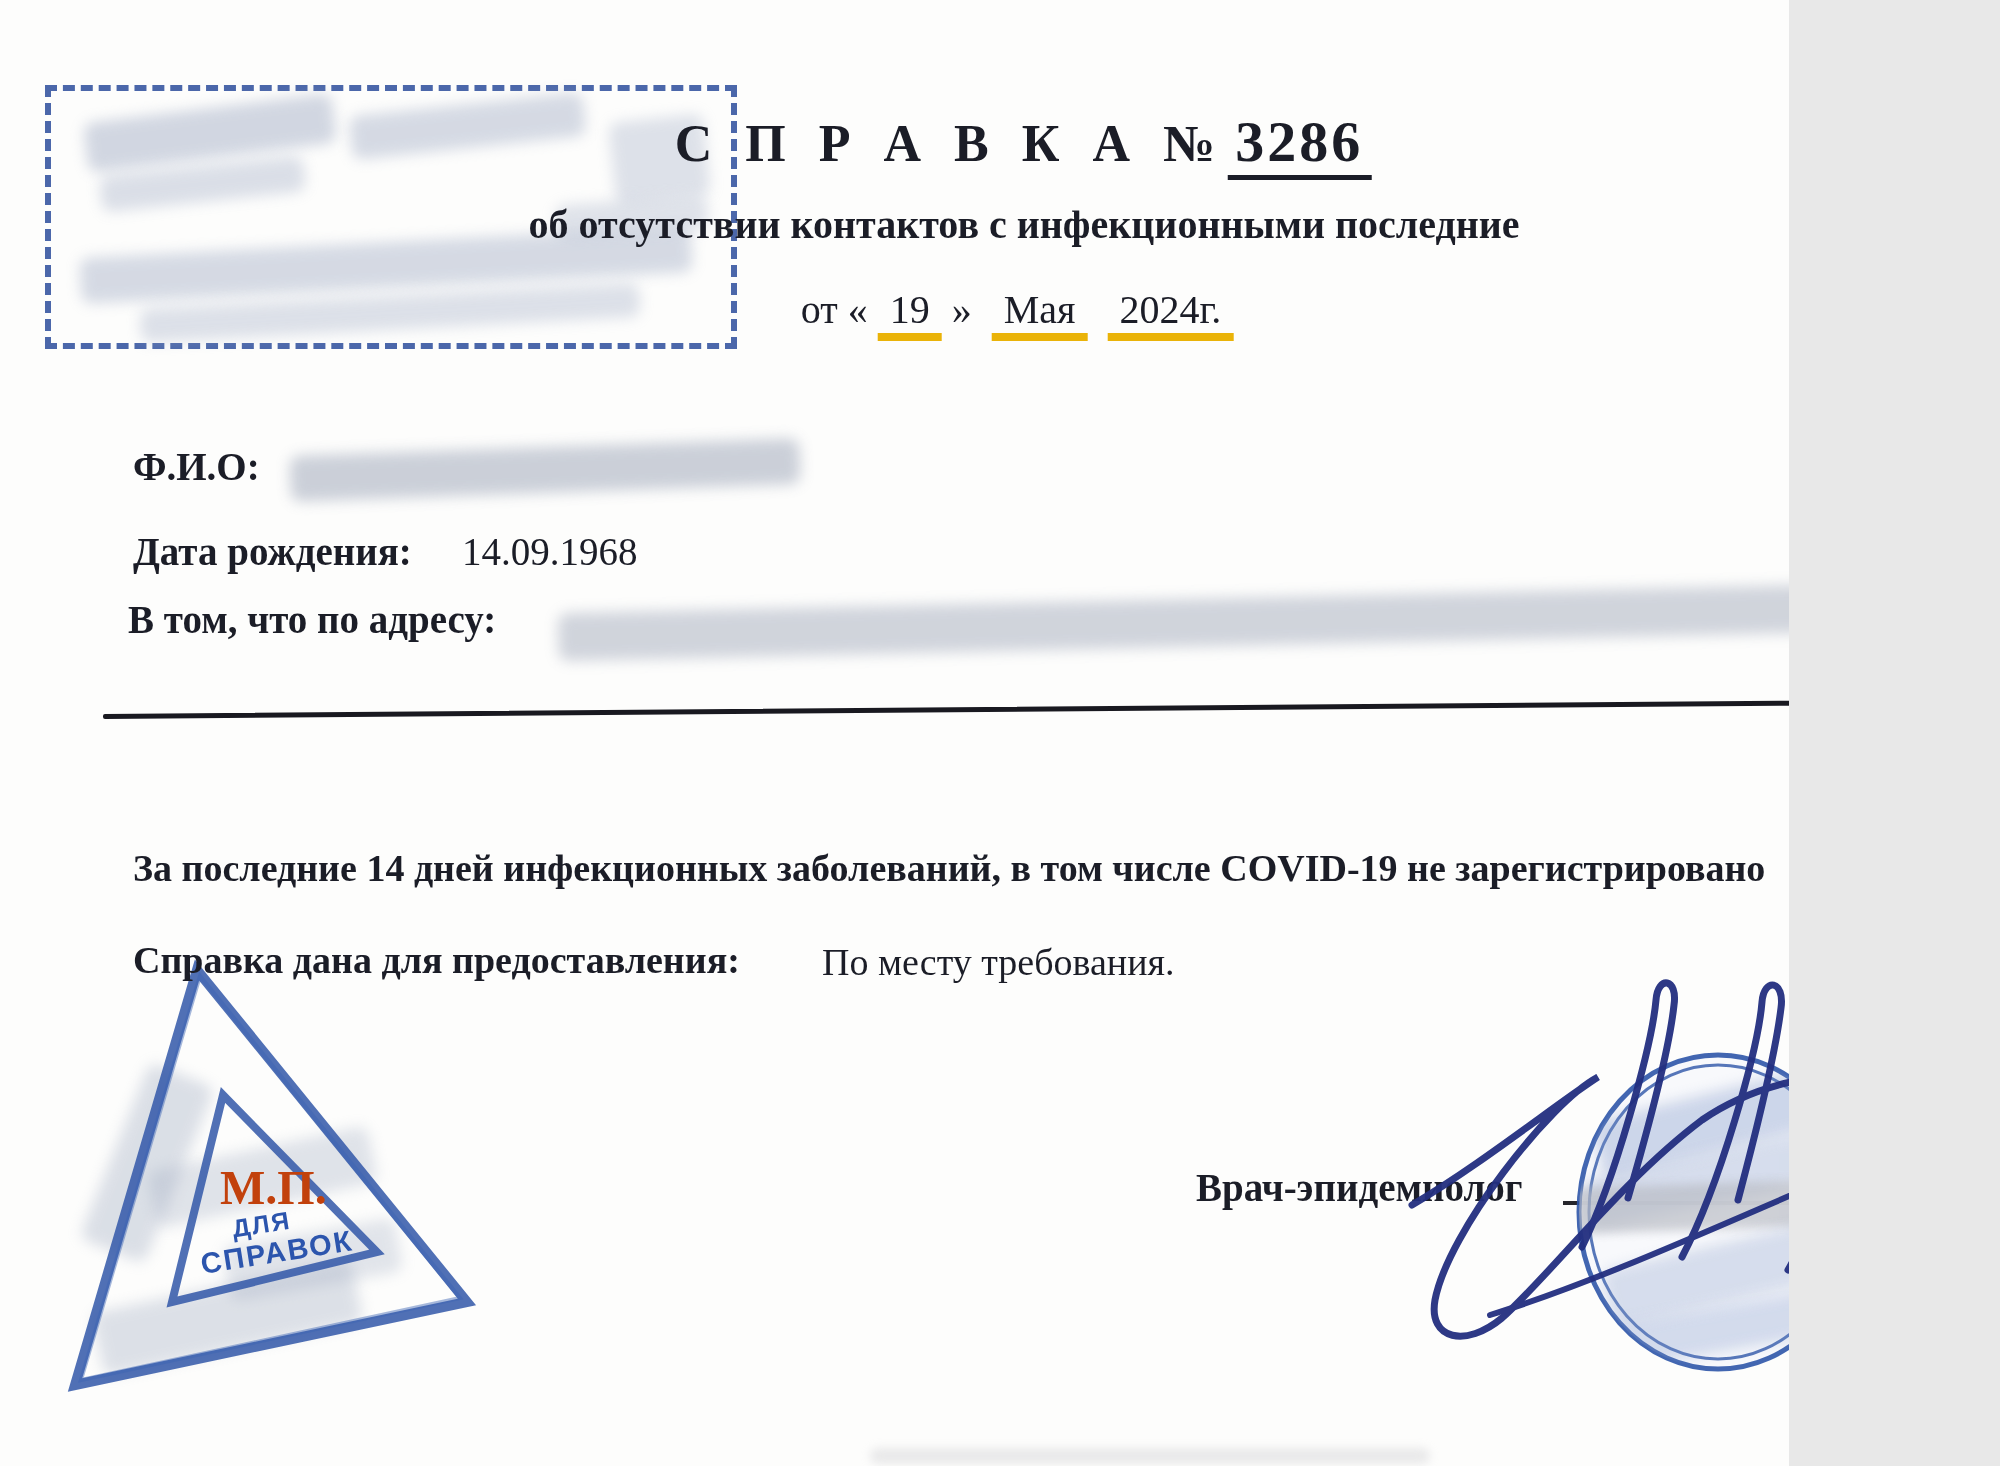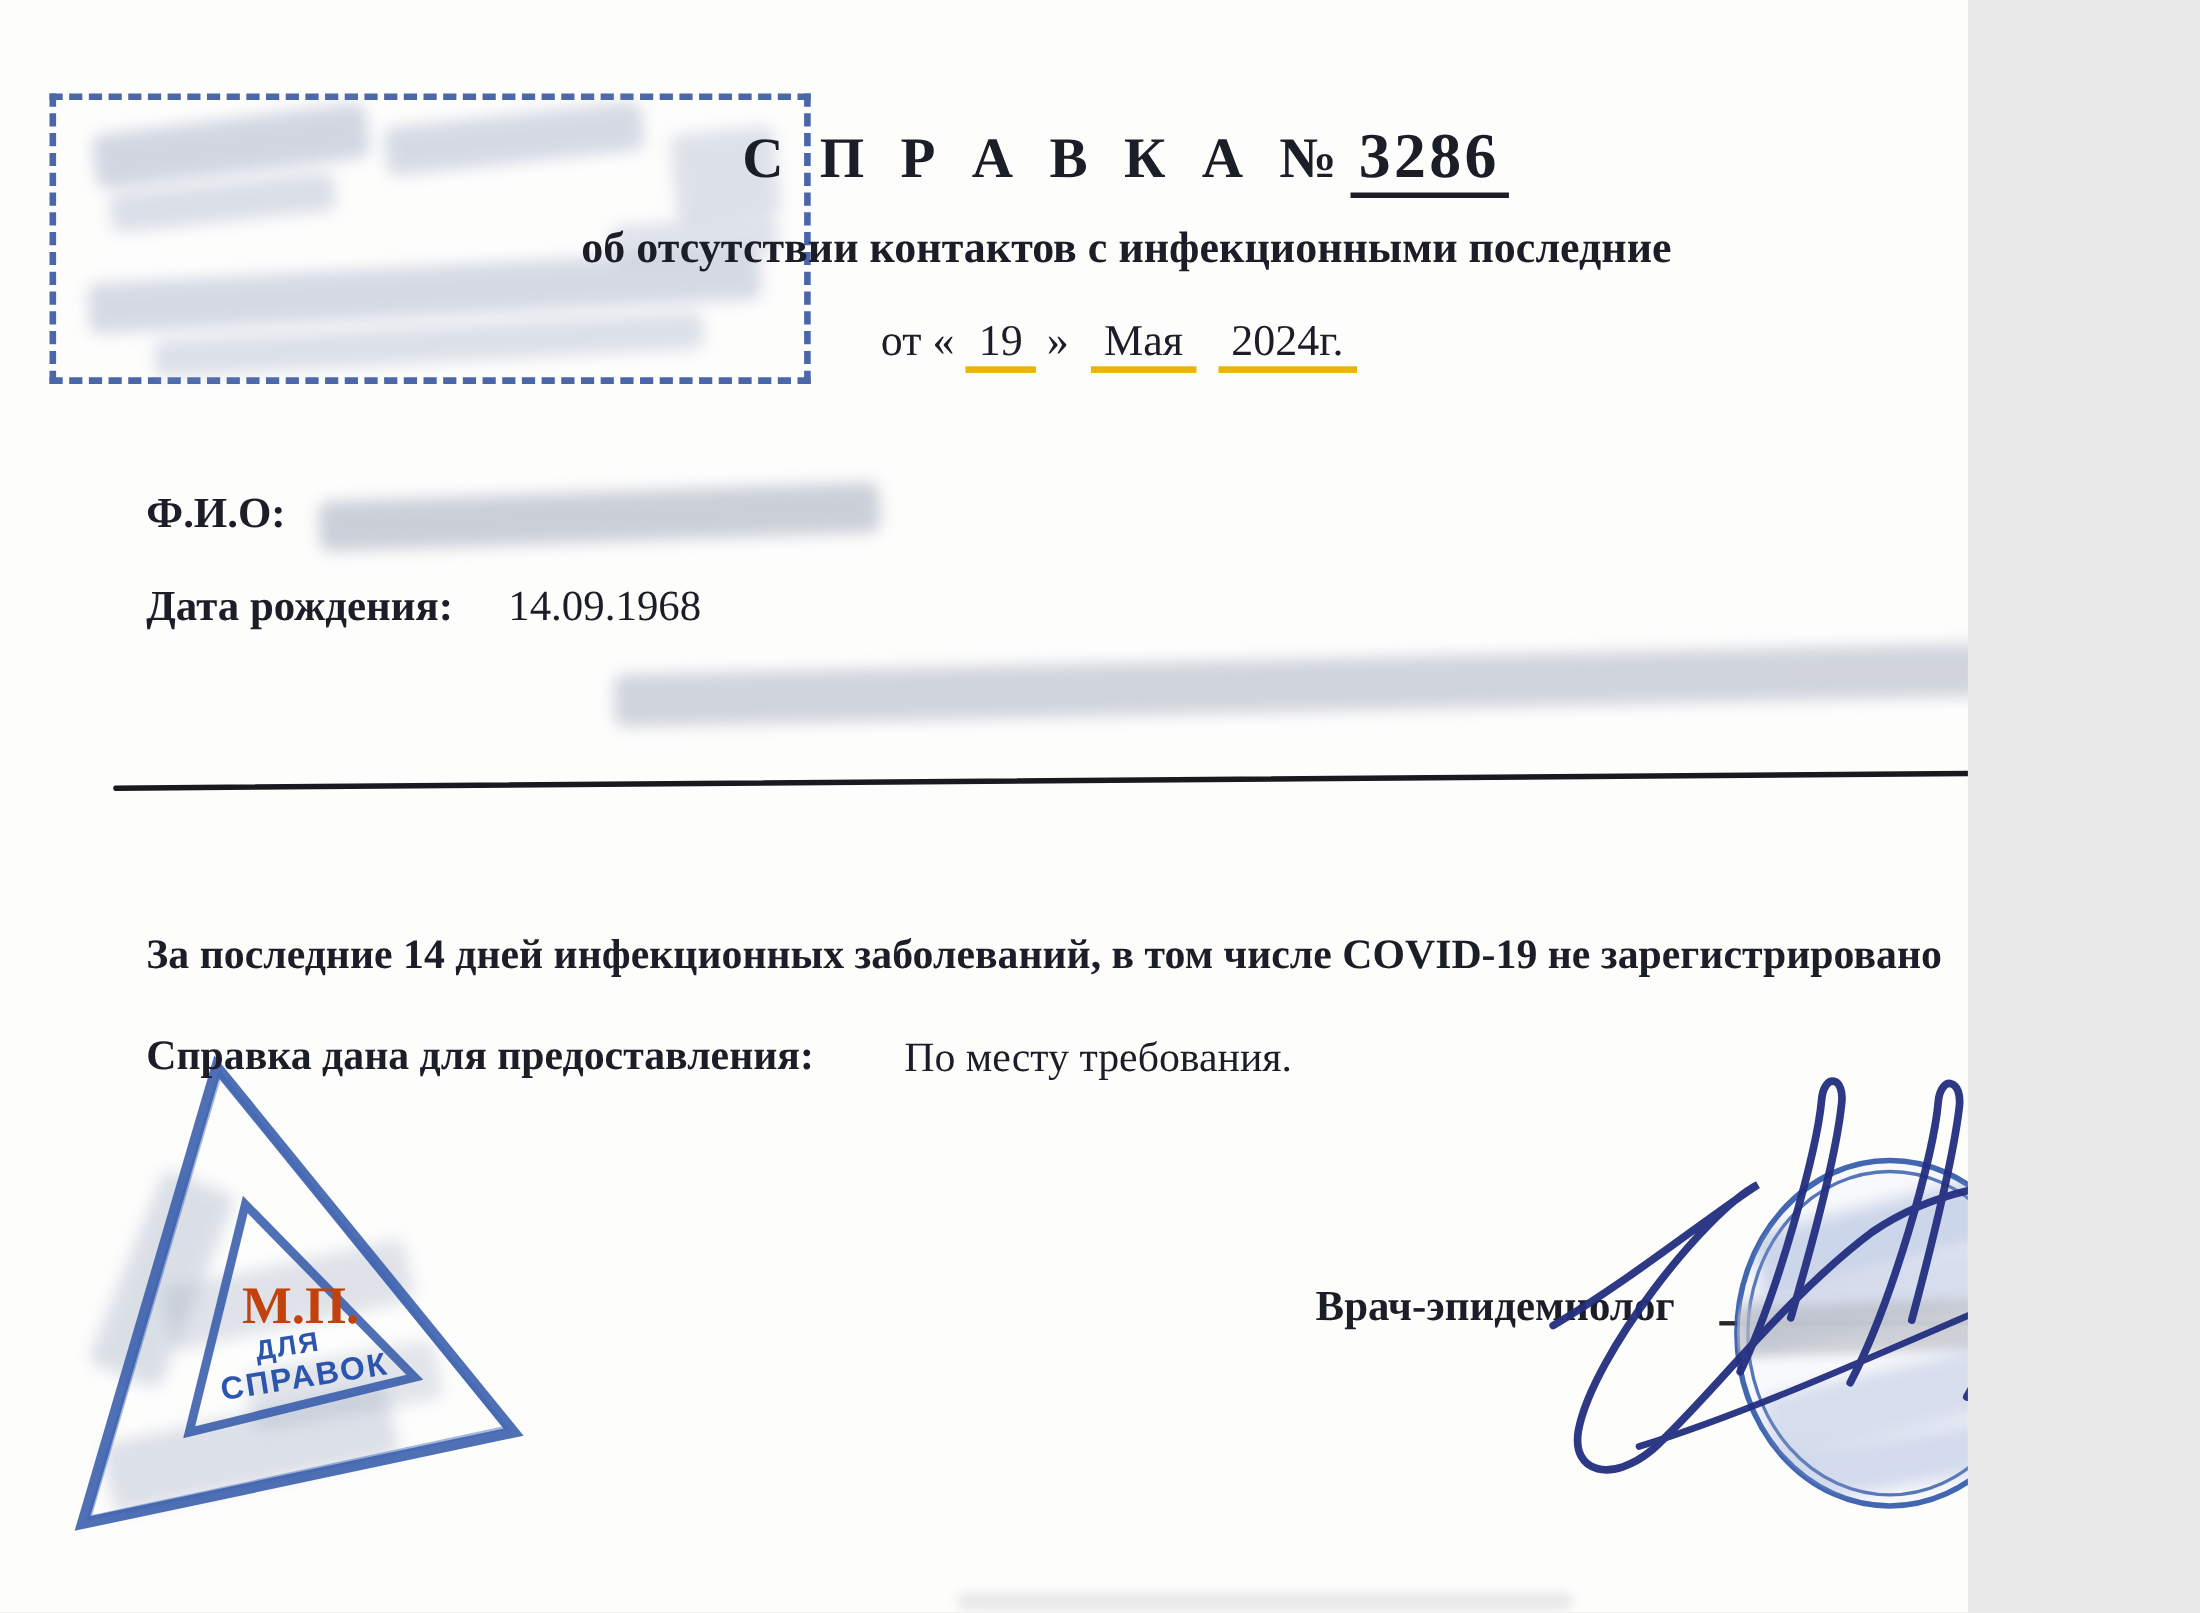--- a/index.html
+++ b/index.html
@@ -16,21 +16,21 @@
   .center-x{transform:translateX(-50%);}
 
   
   .title-row{top:108px;left:1023px;display:flex;align-items:baseline;z-index:5;}
   .title-prefix{font-size:52px;font-weight:bold;letter-spacing:10px;}
   .title-number{font-size:58px;font-weight:bold;letter-spacing:3px;margin-left:2px;
                 border-bottom:5px solid #1b1d27;padding:0 8px 0 8px;}
   .subtitle{top:201px;left:1024px;font-size:40px;font-weight:bold;z-index:5;}
   .date-row{top:286px;left:1017px;font-size:40px;z-index:5;display:flex;align-items:baseline;}
   .date-piece{margin:0 10px;}
-  .u{border-bottom:6px solid #eab308;padding:0 12px;}
+  .u{border-bottom:8px solid #eab308;padding:0 12px;}
   .label{font-size:39px;font-weight:bold;z-index:5;text-align:center;}
   .value{font-size:39px;z-index:5;}
   .statement{top:846px;left:133px;font-size:38px;font-weight:bold;z-index:5;}
   .issued-label{top:938px;left:133px;font-size:38px;font-weight:bold;z-index:5;}
   .issued-value{top:940px;left:822px;font-size:38px;z-index:5;}
   .doctor{top:1165px;left:1196px;font-size:39px;font-weight:bold;z-index:5;}
 
   
   .mid-rule{left:103px;top:714px;width:1802px;height:5px;background:#191920;
             transform:rotate(-0.45deg);transform-origin:left center;z-index:2;border-radius:2px;}
@@ -88,20 +88,21 @@
     <span class="u date-piece">Мая</span>
     <span class="u date-piece">2024г.</span>
   </div>
 
   <div class="abs label nowrap" style="top:444px;left:133px;">Ф.И.О:</div>
   <div class="smudge" style="left:290px;top:447px;width:510px;height:46px;background:#8f99ae;opacity:.45;transform:rotate(-2deg);"></div>
 
   <div class="abs label nowrap" style="top:529px;left:133px;">Дата рождения:</div>
   <div class="abs value nowrap" style="top:529px;left:462px;">14.09.1968</div>
 
+  <div class="abs label nowrap" style="top:597px;left:128px;">В том, что по адресу:</div>
   <div class="smudge" style="left:558px;top:598px;width:1340px;height:48px;background:#939cb0;opacity:.42;transform:rotate(-1.3deg);"></div>
 
   <div class="abs mid-rule"></div>
 
   <div class="abs statement nowrap">За последние 14 дней инфекционных заболеваний, в том числе COVID-19 не зарегистрировано</div>
 
   <div class="abs issued-label nowrap">Справка дана для предоставления:</div>
   <div class="abs issued-value nowrap">По месту требования.</div>
 
   <svg class="abs tri-svg" width="440" height="460" viewBox="0 0 440 460">

